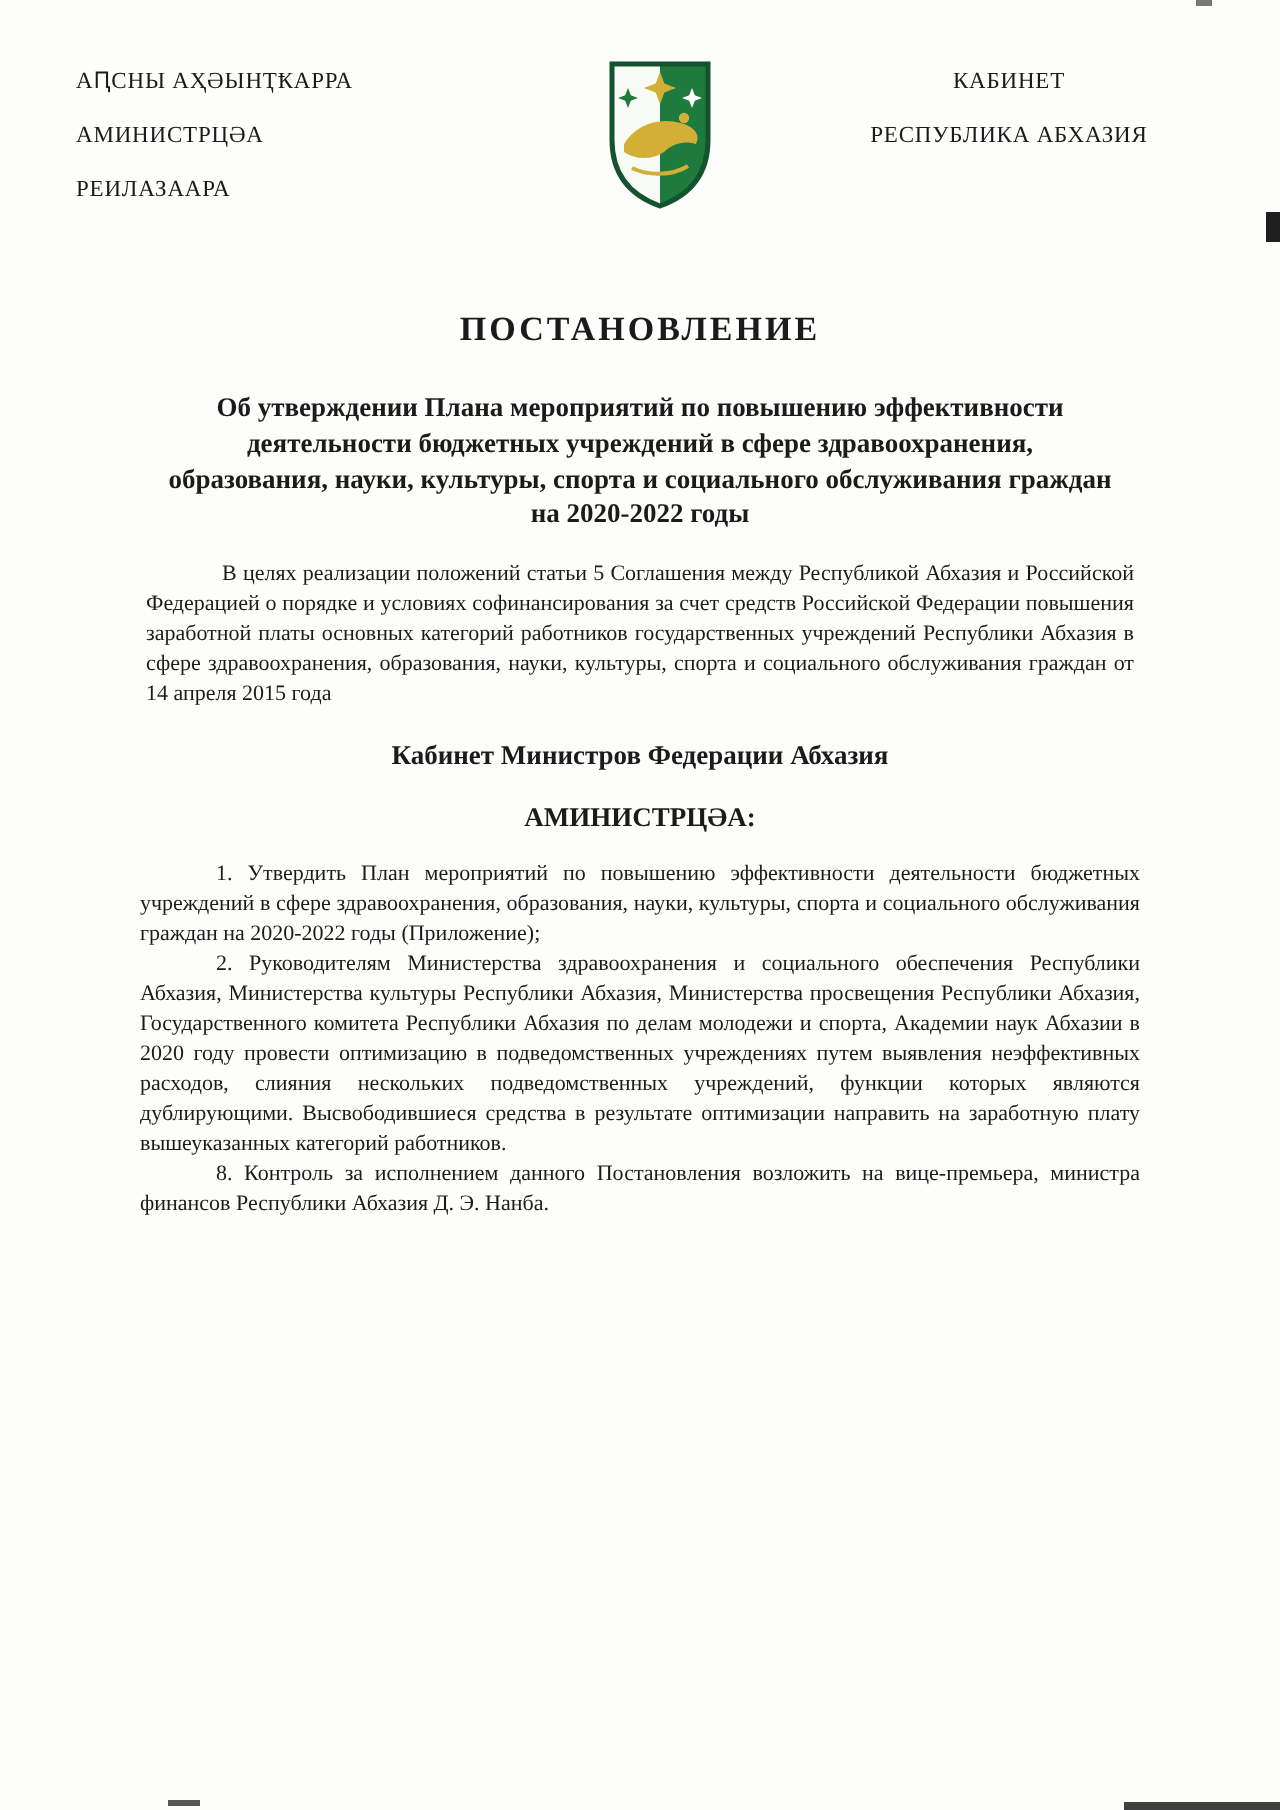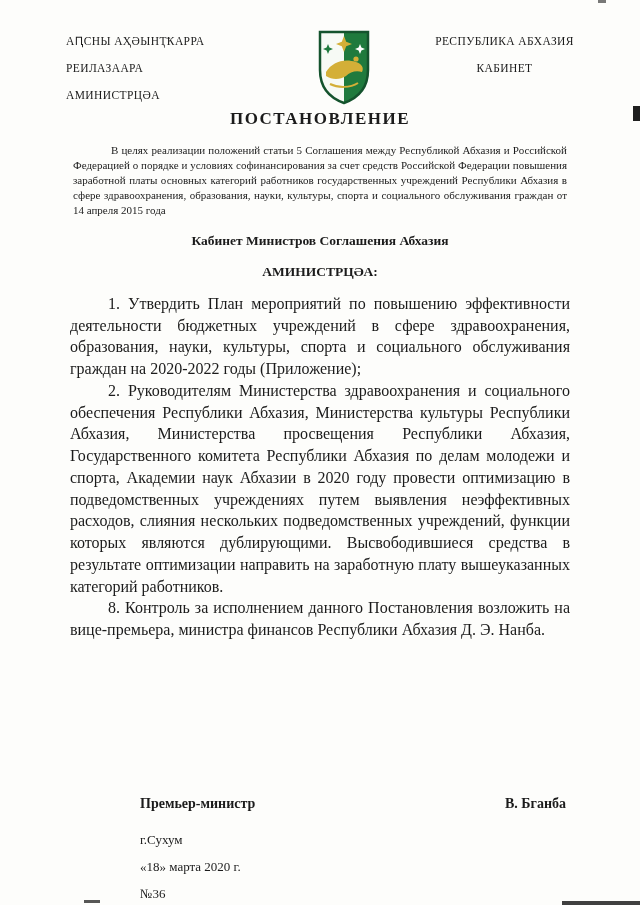--- a/index.html
+++ b/index.html
@@ -9,44 +9,43 @@
     margin:0 auto;
     background:#fdfdfb;
     overflow:hidden;
     color:#1b1b1b;
     font-family:"Liberation Serif","DejaVu Serif",serif;
   }
   
   .header {
     display:flex; justify-content:space-between; align-items:flex-start;
     padding:28px 38px 0 38px;
-    margin-left:28px;
   }
   .hcol { font-size:11.5px; line-height:27px; letter-spacing:0.4px; }
   .hcol.left  { width:215px; text-align:left; }
   .hcol.right { width:195px; text-align:center; }
   .emblem { width:56px; height:78px; flex:0 0 auto; margin-top:0; }
 
   
   .title {
-    text-align:center;
+    margin-top:46px; text-align:center;
     font-weight:bold; font-size:17px; letter-spacing:1.5px;
   }
   .subject {
     margin:20px 82px 0; text-align:center;
     font-weight:bold; font-size:13.5px; line-height:1.32;
   }
 
   
   .bodytext { margin:14px 73px 0; font-size:11px; line-height:1.36; text-align:justify; }
   .para { margin:0; text-indent:38px; }
   .issuer, .resolves {
     margin-top:15px; text-align:center; font-weight:bold; font-size:13.5px;
   }
-  .items { margin:13px 70px 16px; font-size:16px; line-height:1.36; text-align:justify; }
+  .items { margin:13px 70px 16px; font-size:11px; line-height:1.36; text-align:justify; }
 
   
   .sig-area { position:absolute; left:0; right:0; top:782px; height:123px; }
   .sig-row {
     position:absolute; top:14px; left:140px; right:74px;
     display:flex; justify-content:space-between;
     font-weight:bold; font-size:14px;
   }
   .sig-meta { position:absolute; left:140px; top:44px; font-size:13px; line-height:27px; }
   .sig-meta div { white-space:nowrap; }
@@ -59,71 +58,59 @@
   .art.br-sliver { right:0; bottom:0; width:78px; height:4px; opacity:.85; }
 </style>
 </head>
 <body>
 
 <div class="page">
 
   <div class="header">
     <div class="hcol left">
       <div>АԤСНЫ АҲӘЫНҬҞАРРА</div>
+      <div>АМИНИСТРЦӘА</div>
       <div>РЕИЛАЗААРА</div>
-      <div>АМИНИСТРЦӘА</div>
     </div>
 
     <div class="emblem">
       <svg viewBox="0 0 56 78" width="56" height="78">
         <path d="M4 4 H28 V75 C14 70 4 60 4 42 Z" fill="#f7faf5"></path>
         <path d="M28 4 H52 V42 C52 60 42 70 28 75 Z" fill="#1f7a3d"></path>
         <path d="M28 8 l2.2 5.8 5.8 2.2 -5.8 2.2 -2.2 5.8 -2.2 -5.8 -5.8 -2.2 5.8 -2.2 z" fill="#d4af37"></path>
         <path d="M12 16 l1.4 3.6 3.6 1.4 -3.6 1.4 -1.4 3.6 -1.4 -3.6 -3.6 -1.4 3.6 -1.4 z" fill="#1f7a3d"></path>
         <path d="M44 16 l1.4 3.6 3.6 1.4 -3.6 1.4 -1.4 3.6 -1.4 -3.6 -3.6 -1.4 3.6 -1.4 z" fill="#ffffff"></path>
         <circle cx="40" cy="31" r="2.6" fill="#d4af37"></circle>
         <path d="M10 44 C16 34 28 30 40 34 C46 36 48 40 46 44 C40 42 34 44 30 48 C24 52 16 52 10 48 Z" fill="#d4af37"></path>
         <path d="M14 56 c8 4 20 4 28 -1" stroke="#d4af37" stroke-width="2" fill="none"></path>
         <path d="M4 4 H52 V42 C52 60 42 70 28 75 C14 70 4 60 4 42 Z" fill="none" stroke="#14532d" stroke-width="2.5"></path>
       </svg>
     </div>
 
     <div class="hcol right">
+      <div>КАБИНЕТ</div>
       <div>РЕСПУБЛИКА АБХАЗИЯ</div>
-      <div>КАБИНЕТ</div>
     </div>
   </div>
 
   <div class="title">ПОСТАНОВЛЕНИЕ</div>
+  <div class="subject">Об утверждении Плана мероприятий по повышению эффективности деятельности бюджетных учреждений в сфере здравоохранения, образования, науки, культуры, спорта и социального обслуживания граждан на 2020-2022 годы</div>
 
   <div class="bodytext">
     <p class="para">В целях реализации положений статьи 5 Соглашения между Республикой Абхазия и Российской Федерацией о порядке и условиях софинансирования за счет средств Российской Федерации повышения заработной платы основных категорий работников государственных учреждений Республики Абхазия в сфере здравоохранения, образования, науки, культуры, спорта и социального обслуживания граждан от 14 апреля 2015 года</p>
   </div>
 
-  <div class="issuer">Кабинет Министров Соглашения Абхазия</div>
+  <div class="issuer">Кабинет Министров Федерации Абхазия</div>
   <div class="resolves">АМИНИСТРЦӘА:</div>
 
   <div class="items">
     <p class="para">1. Утвердить План мероприятий по повышению эффективности деятельности бюджетных учреждений в сфере здравоохранения, образования, науки, культуры, спорта и социального обслуживания граждан на 2020-2022 годы (Приложение);</p>
     <p class="para">2. Руководителям Министерства здравоохранения и социального обеспечения Республики Абхазия, Министерства культуры Республики Абхазия, Министерства просвещения Республики Абхазия, Государственного комитета Республики Абхазия по делам молодежи и спорта, Академии наук Абхазии в 2020 году провести оптимизацию в подведомственных учреждениях путем выявления неэффективных расходов, слияния нескольких подведомственных учреждений, функции которых являются дублирующими. Высвободившиеся средства в результате оптимизации направить на заработную плату вышеуказанных категорий работников.</p>
     <p class="para">8. Контроль за исполнением данного Постановления возложить на вице-премьера, министра финансов Республики Абхазия Д. Э. Нанба.</p>
   </div>
 
-  <div class="sig-area">
-
-    <div class="sig-row">
-      <span>Премьер-министр</span>
-      <span>В. Бганба</span>
-    </div>
-
-    <div class="sig-meta">
-      <div>г.Сухум</div>
-      <div>«18» марта 2020 г.</div>
-      <div>№36</div>
-    </div>
-  </div>
 
   <div class="art r-edge"></div>
   <div class="art tr-corner"></div>
   <div class="art bl-spot"></div>
   <div class="art br-sliver"></div>
 
 </div>
 
 </body></html>

